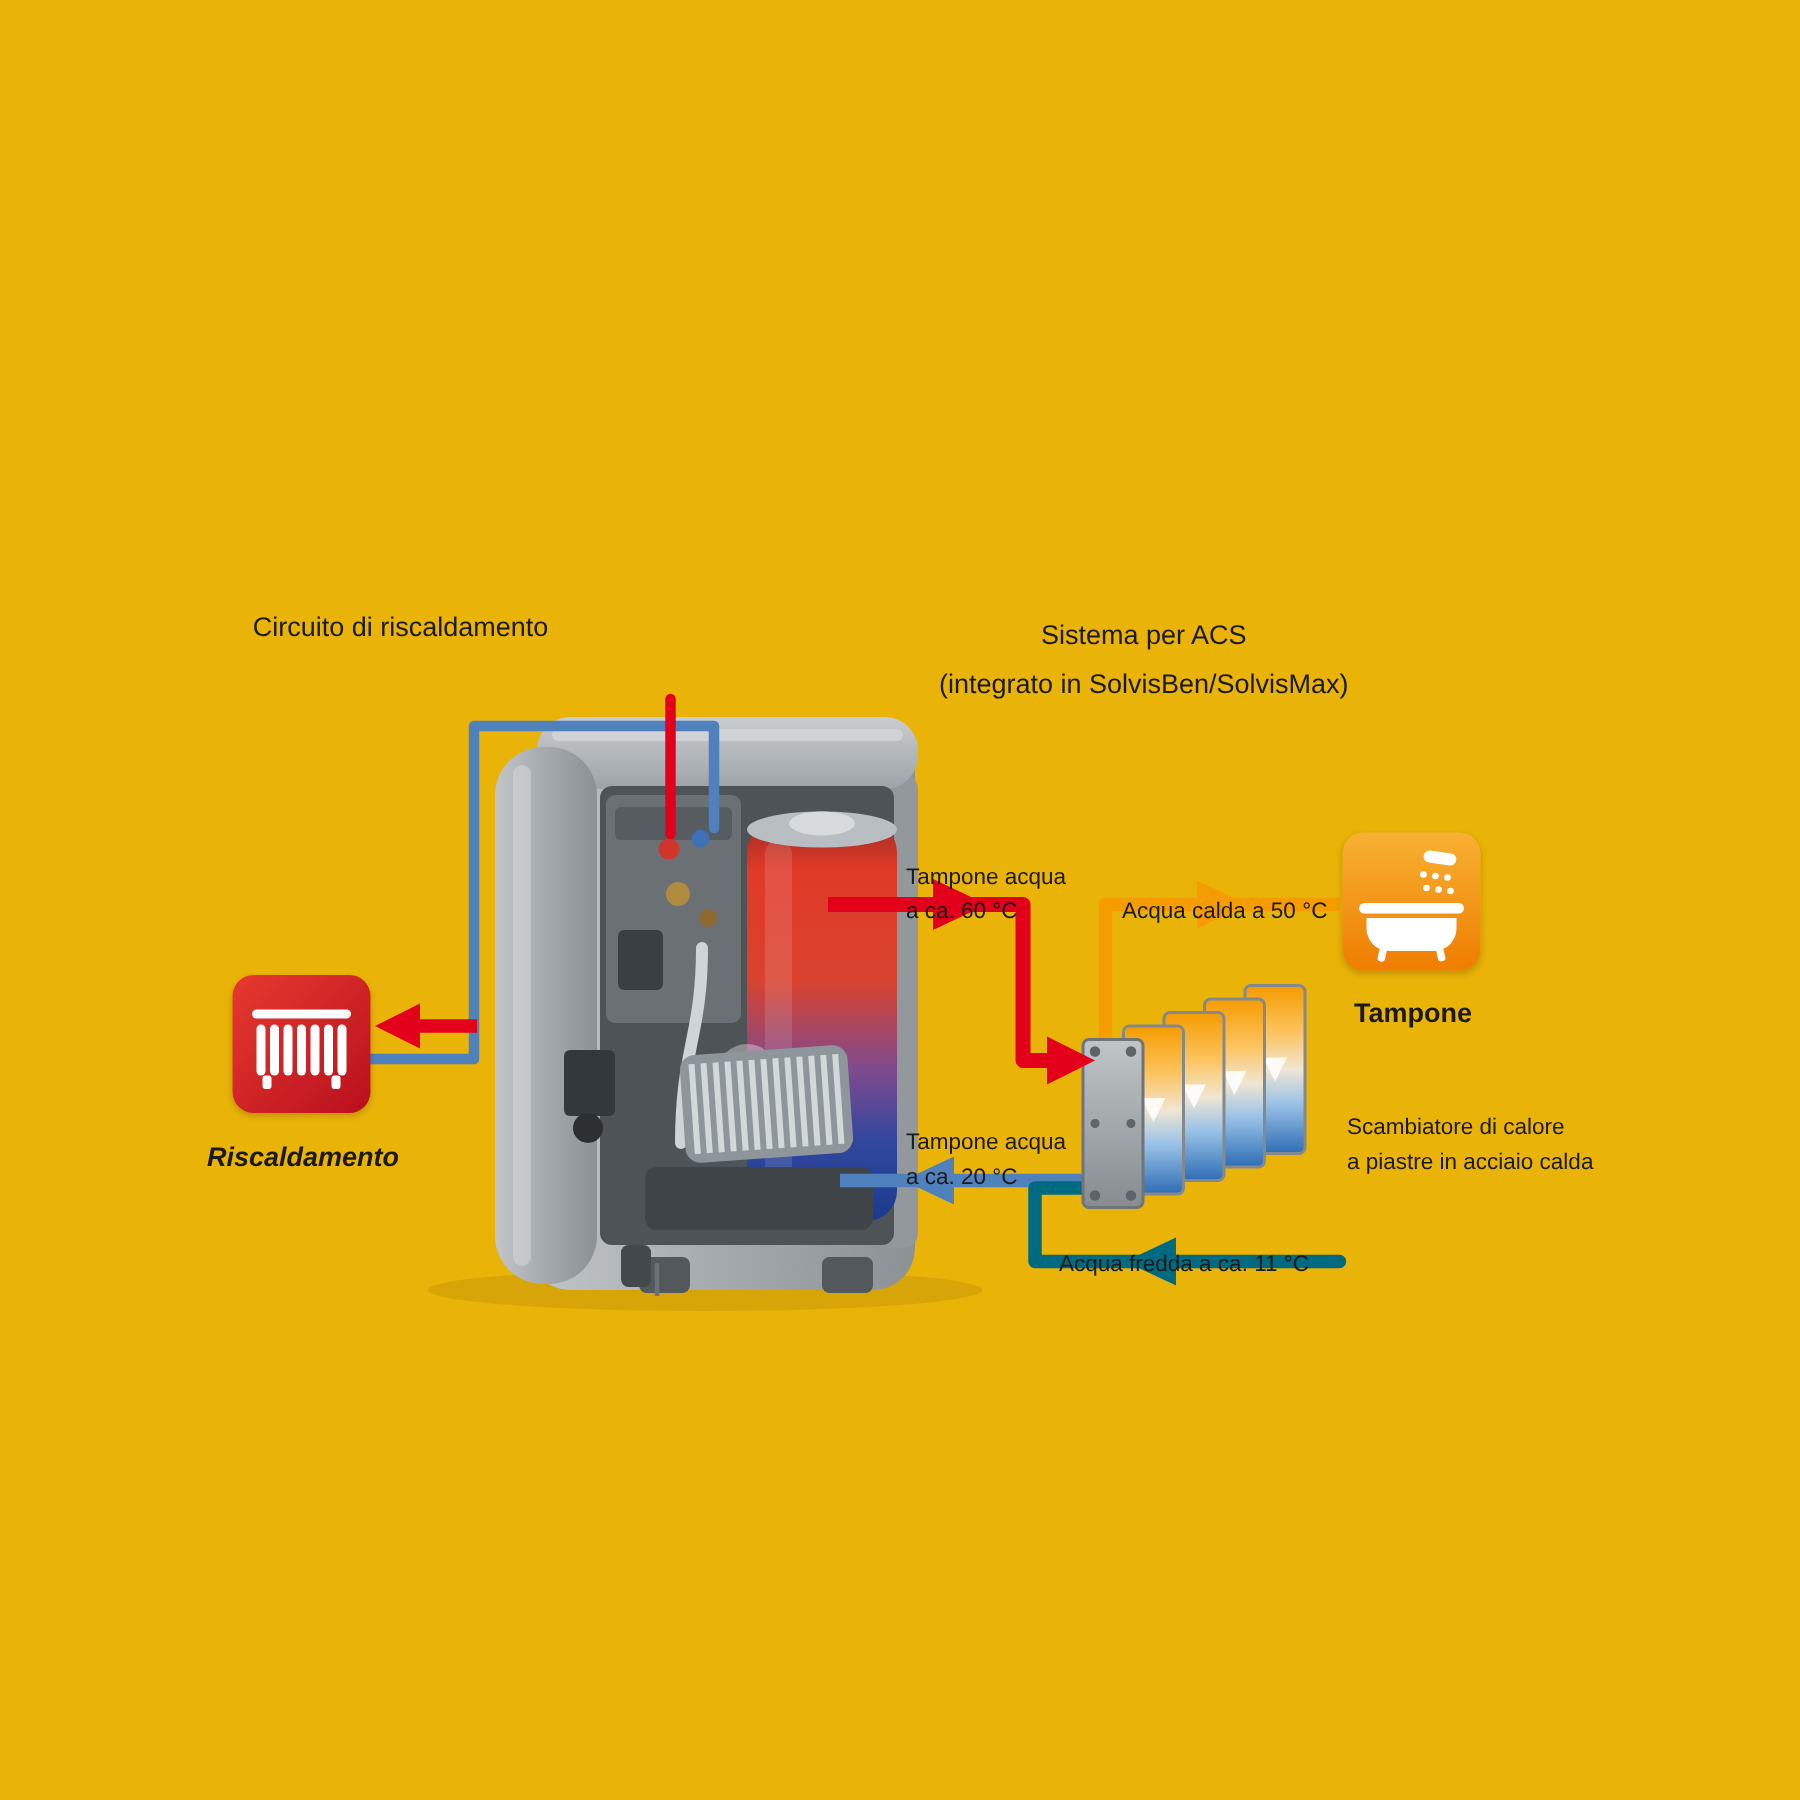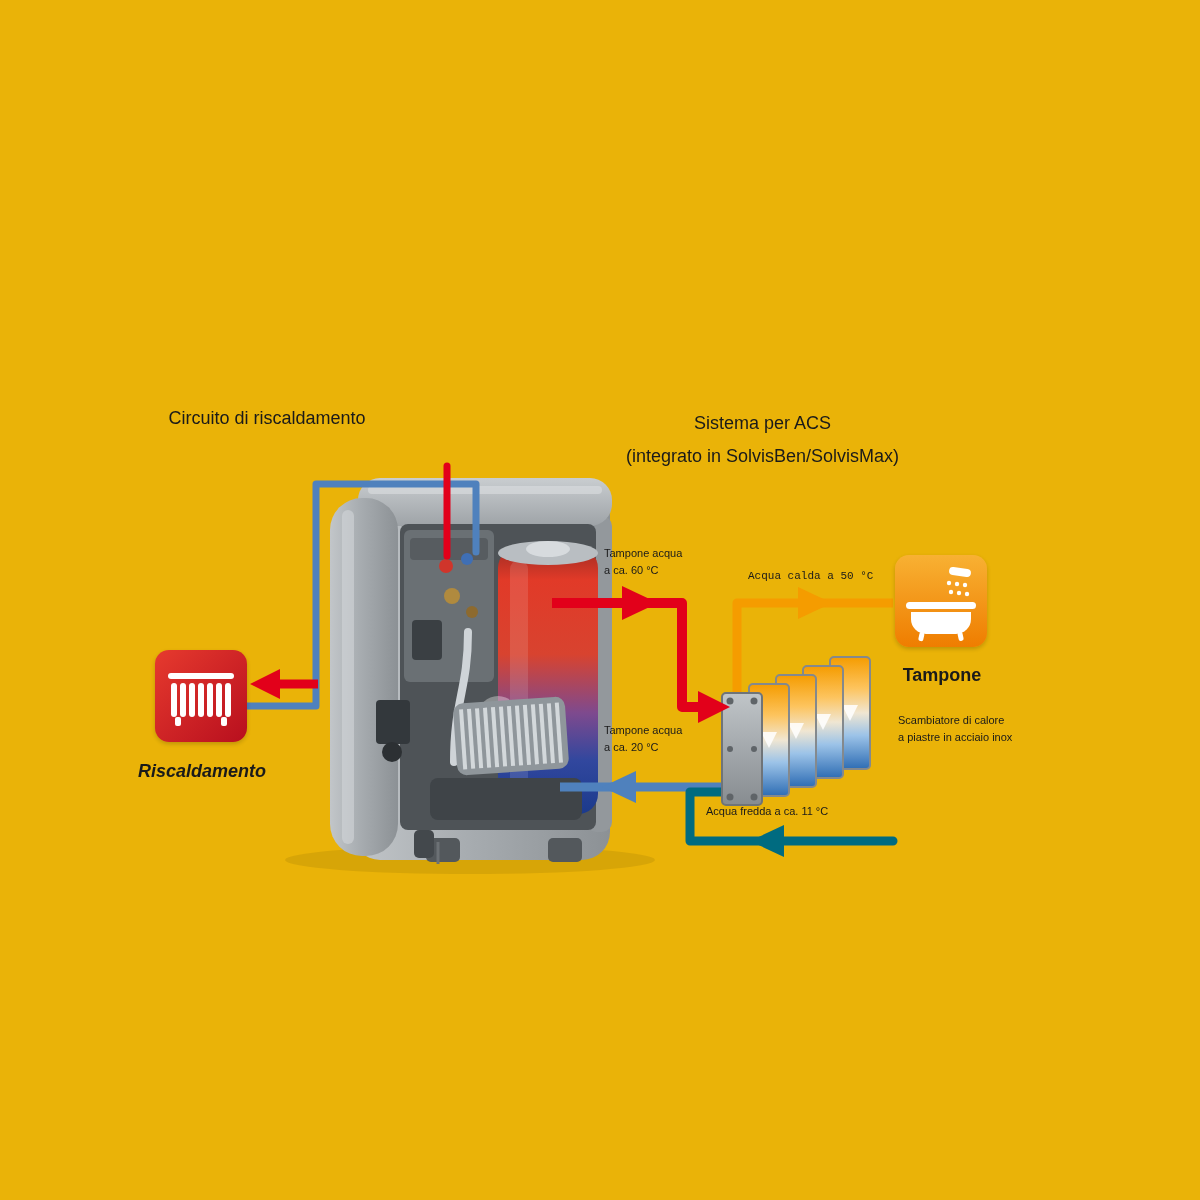--- a/index.html
+++ b/index.html
@@ -3,21 +3,21 @@
 <meta charset="utf-8">
 <style>
   html,body{margin:0;padding:0;background:#ffffff;}
   .canvas{
     position:relative;width:1200px;height:1200px;background:#eab308;overflow:hidden;
     font-family:"Liberation Sans",sans-serif;color:#1a1a1a;
   }
   .art{position:absolute;left:0;top:0;}
   .label{position:absolute;white-space:pre-line;line-height:1.55;}
   .title{font-size:18px;text-align:center;}
-  .flow-label{font-size:11px;}
+  .flow-label{font-size:15px;margin-top:28px;}
   .bold-label{font-size:18px;font-weight:bold;text-align:center;}
   .icon-card{position:absolute;border-radius:14px;box-shadow:0 2px 4px rgba(0,0,0,.18);}
   .icon-card svg{display:block;}
 </style>
 </head>
 <body>
 
 <div class="canvas">
 
   <svg class="art" width="1200" height="1200" viewBox="0 0 1200 1200">
@@ -205,23 +205,23 @@
   <div class="label title" style="left:570px;top:443px;width:385px;">(integrato in SolvisBen/SolvisMax)</div>
   <div class="label title" style="left:570px;top:410px;width:385px;">Sistema per ACS</div>
 
   <div class="label bold-label" style="left:118px;top:758px;width:168px;font-style:italic;">Riscaldamento</div>
 
   <div class="label bold-label" style="left:898px;top:662px;width:88px;">Tampone</div>
 
   <div class="label flow-label" style="left:604px;top:545px;width:140px;">Tampone acqua
 a ca. 60 °C</div>
 
-  <div class="label flow-label" style="left:748px;top:568px;width:160px;font-family:Liberation Mono, monospace;">Acqua calda a 50 °C</div>
+  <div class="label flow-label" style="left:748px;top:568px;width:160px;">Acqua calda a 50 °C</div>
 
   <div class="label flow-label" style="left:604px;top:722px;width:140px;">Tampone acqua
 a ca. 20 °C</div>
 
   <div class="label flow-label" style="left:706px;top:803px;width:220px;">Acqua fredda a ca. 11 °C</div>
 
   <div class="label flow-label" style="left:898px;top:712px;width:190px;">Scambiatore di calore
-a piastre in acciaio inox</div>
+a piastre in acciaio calda</div>
 
 </div>
 
 </body></html>

